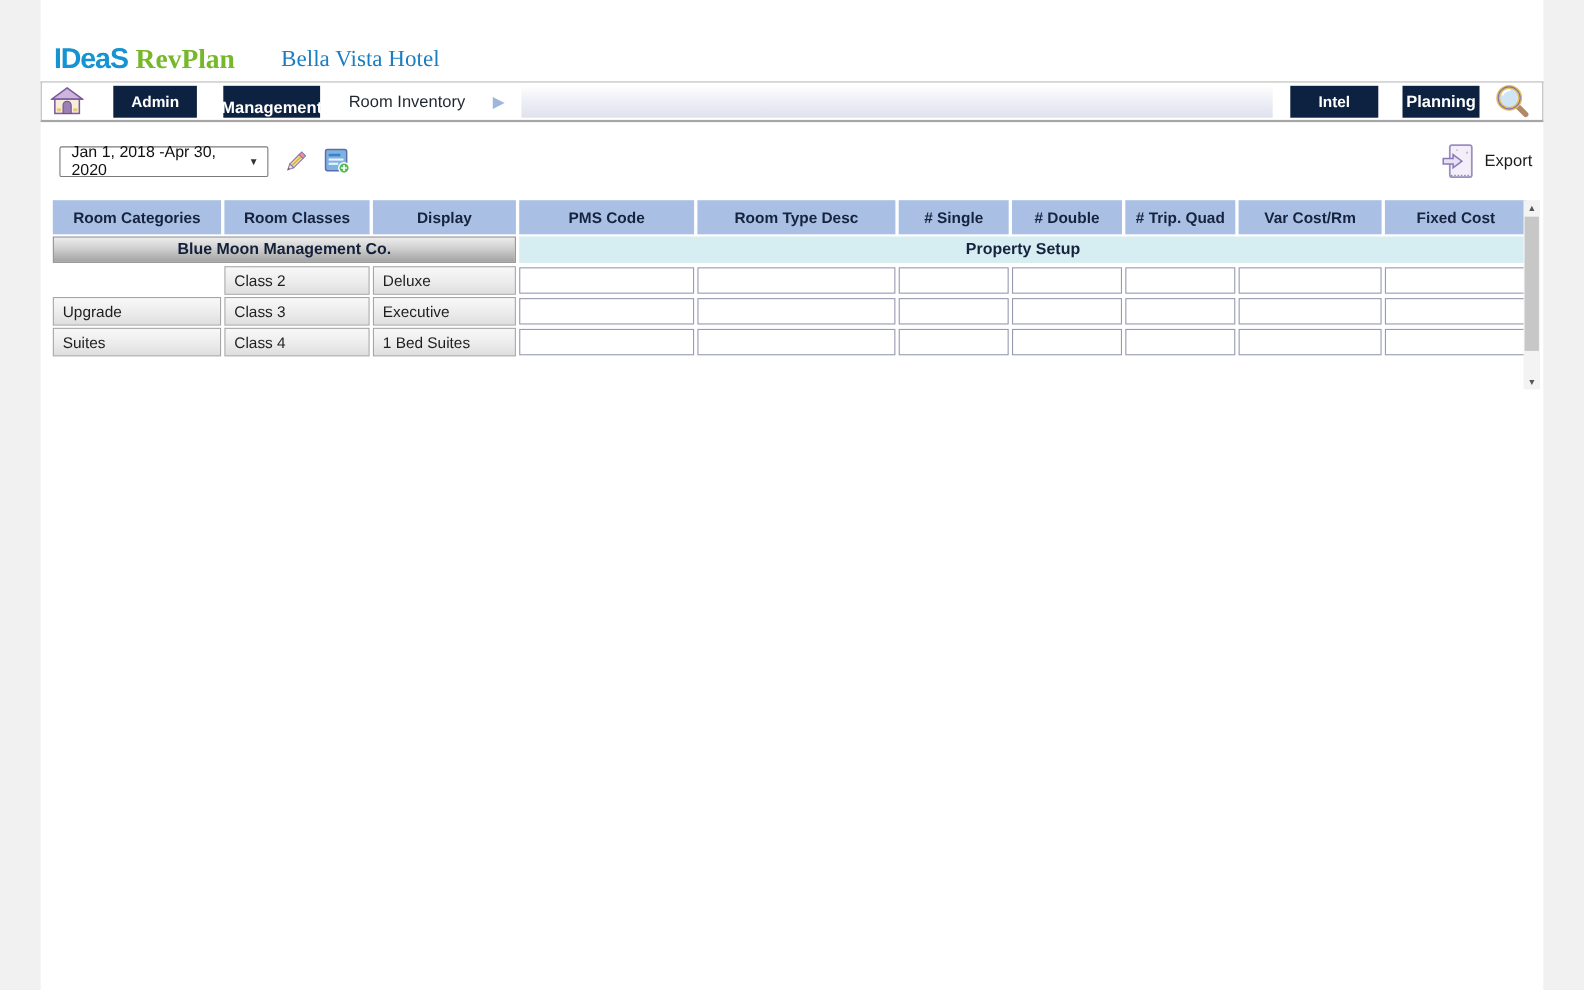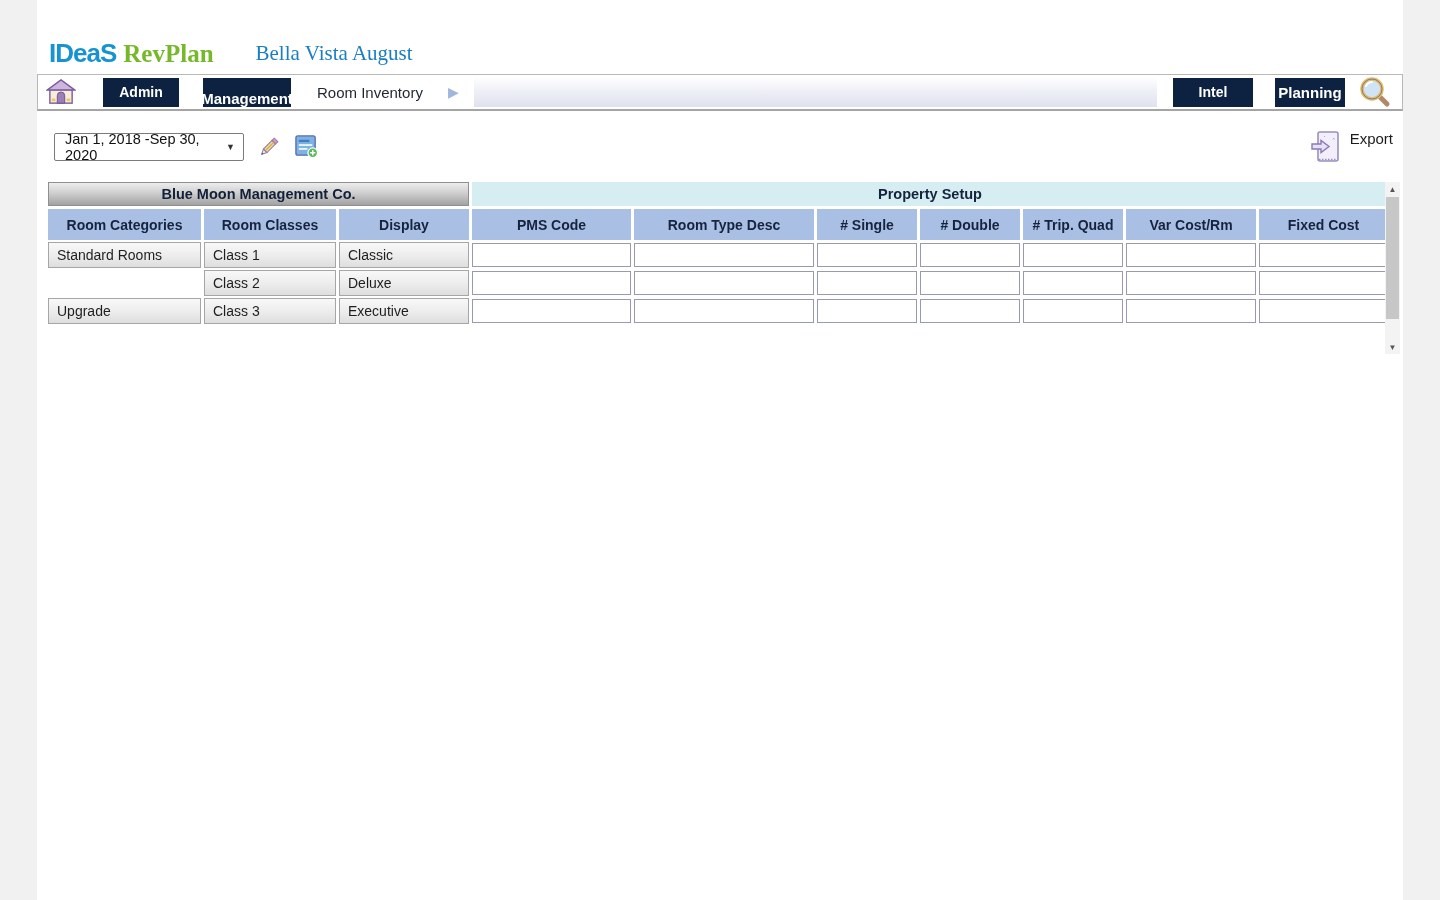--- a/index.html
+++ b/index.html
@@ -31,21 +31,21 @@
   .btn-intel { width:80px; margin-left:5px; font-size:14px; font-weight:600; }
   .btn-planning { width:70px; margin-left:11px; font-size:15px; font-weight:700; }
   .search-btn { width:38px; height:34px; display:flex; align-items:center; justify-content:center; cursor:pointer; }
 
   
   .toolbar { display:flex; align-items:center; margin:21px 10px 0 11px; height:29px; }
   .range-label { width:187px; height:28px; background:#cde9f8; color:#15314f; font-size:15px; display:flex; align-items:center; padding-left:10px; }
   .range-select { margin-left:6px; width:190px; height:28px; background:#fff; border:1px solid #7b7b7b; border-radius:2px; display:flex; align-items:center; justify-content:space-between; padding:0 8px 0 10px; font-size:14.5px; color:#101010; cursor:pointer; }
   .caret { font-size:9px; color:#333; }
   .icon-btn { margin-left:13px; cursor:pointer; display:flex; align-items:center; }
-  .export-group { margin-left:auto; display:flex; gap:9px; cursor:pointer; }
+  .export-group { margin-left:auto; display:flex; align-items:center; gap:9px; cursor:pointer; }
   .export-label { font-size:15px; color:#1c1c1c; }
 
   
   .grid { position:relative; margin:21px 0 0 11px; width:1352px; }
   .trow { display:flex; }
   .cell { margin-right:3px; }
   .w0{width:153px}.w1{width:132px}.w2{width:130px}.w3{width:159px}.w4{width:180px}
   .w5{width:100px}.w6{width:100px}.w7{width:100px}.w8{width:130px}.w9{width:129px}
   .group-row { margin-bottom:3px; }
   .group-left { width:421px; height:24px; background:linear-gradient(180deg,#ededed 0%,#cfcfcf 45%,#a2a2a2 100%); border:1px solid #8f8f8f; display:flex; align-items:center; justify-content:center; font-size:14.5px; font-weight:700; color:#13203a; }
@@ -66,21 +66,21 @@
 </head>
 <body>
 
 <div class="app">
 
   <div class="top-header">
     <div class="logo">
       <span class="logo-primary">IDeaS</span>
       <span class="logo-secondary">RevPlan</span>
     </div>
-    <div class="property-name">Bella Vista August</div>
+    <div class="property-name">Bella Vista Hotel</div>
   </div>
 
   <div class="nav">
     <div class="home-btn">
       <svg width="30" height="26" viewBox="0 0 32 28">
         <polygon points="16,1 31,12 1,12" fill="#cdb6de" stroke="#7d5a9e" stroke-width="1.5"></polygon>
         <rect x="4" y="12" width="24" height="14" fill="#f7eed9" stroke="#7d5a9e" stroke-width="1.5"></rect>
         <path d="M12 26 v-8 a4 4 0 0 1 8 0 v8 z" fill="#9b7fb5" stroke="#6d4f8c" stroke-width="1"></path>
         <rect x="6" y="21" width="4" height="3" fill="#e8c96e"></rect>
         <rect x="22" y="21" width="4" height="3" fill="#e8c96e"></rect>
@@ -106,21 +106,21 @@
         <line x1="20" y1="20" x2="28" y2="28" stroke="#b08968" stroke-width="5" stroke-linecap="round"></line>
         <circle cx="13" cy="13" r="10" fill="#cfe4f5" stroke="#e0bf5a" stroke-width="3.5"></circle>
         <circle cx="13" cy="13" r="10" fill="none" stroke="#8a6fae" stroke-width="1"></circle>
         <path d="M7 10 a7 7 0 0 1 6-4" stroke="#ffffff" stroke-width="2" fill="none" stroke-linecap="round"></path>
       </svg>
     </div>
   </div>
 
   <div class="toolbar">
     <div class="range-select">
-      <span>Jan 1,  2018 -Sep 30, 2020</span>
+      <span>Jan 1,  2018 -Apr 30, 2020</span>
       <span class="caret">▼</span>
     </div>
     <div class="icon-btn">
       <svg width="24" height="24" viewBox="0 0 24 24">
         <g transform="rotate(45 12 12)">
           <rect x="9.5" y="2" width="5" height="3.4" fill="#ef8f9f" stroke="#8a7ab5" stroke-width="1"></rect>
           <rect x="9.5" y="5.4" width="5" height="12" fill="#f5d97e" stroke="#8a7ab5" stroke-width="1"></rect>
           <line x1="12" y1="5.4" x2="12" y2="17.4" stroke="#caa84e" stroke-width="1"></line>
           <polygon points="9.5,17.4 14.5,17.4 12,22.5" fill="#f4ead0" stroke="#8a7ab5" stroke-width="1"></polygon>
           <polygon points="11.2,20.6 12.8,20.6 12,22.5" fill="#5a4a3a"></polygon>
@@ -144,51 +144,39 @@
         <line x1="8" y1="29.5" x2="26" y2="29.5" stroke="#9b8fc0" stroke-width="1.4" stroke-dasharray="1.5 1.5"></line>
         <path d="M1 14 h9 v-3.5 l8 6 -8 6 v-3.5 h-9 z" fill="#e8e0f5" stroke="#8a7ab5" stroke-width="1.4"></path>
         <path d="M13 6 l1 1 m-1 0 l1 -1" stroke="#b9a9d8" stroke-width="1"></path>
         <path d="M22 8 l1.4 1.4 m-1.4 0 l1.4 -1.4" stroke="#b9a9d8" stroke-width="1"></path>
       </svg>
       <span class="export-label">Export</span>
     </div>
   </div>
 
   <div class="grid">
-
-    <div class="trow group-row">
-      <div class="group-left cell">Blue Moon Management Co.</div>
-      <div class="group-right cell">Property Setup</div>
-    </div>
 
     <div class="trow header-row">
       <div class="col-header cell w0">Room Categories</div>
       <div class="col-header cell w1">Room Classes</div>
       <div class="col-header cell w2">Display</div>
       <div class="col-header cell w3">PMS Code</div>
       <div class="col-header cell w4">Room Type Desc</div>
       <div class="col-header cell w5"># Single</div>
       <div class="col-header cell w6"># Double</div>
       <div class="col-header cell w7"># Trip. Quad</div>
       <div class="col-header cell w8">Var Cost/Rm</div>
       <div class="col-header cell w9">Fixed Cost</div>
     </div>
 
-    <div class="trow data-row">
-      <div class="label-cell cell w0">Standard Rooms</div>
-      <div class="label-cell cell w1">Class 1</div>
-      <div class="label-cell cell w2">Classic</div>
-      <div class="cell w3"><input class="input-cell" style=""></div>
-      <div class="cell w4"><input class="input-cell" style=""></div>
-      <div class="cell w5"><input class="input-cell" style=""></div>
-      <div class="cell w6"><input class="input-cell" style=""></div>
-      <div class="cell w7"><input class="input-cell" style=""></div>
-      <div class="cell w8"><input class="input-cell" style=""></div>
-      <div class="cell w9"><input class="input-cell" style=""></div>
-    </div>
+    <div class="trow group-row">
+      <div class="group-left cell">Blue Moon Management Co.</div>
+      <div class="group-right cell">Property Setup</div>
+    </div>
+
 
     <div class="trow data-row">
       <div class="label-cell blank cell w0"></div>
       <div class="label-cell cell w1">Class 2</div>
       <div class="label-cell cell w2">Deluxe</div>
       <div class="cell w3"><input class="input-cell" style=""></div>
       <div class="cell w4"><input class="input-cell" style=""></div>
       <div class="cell w5"><input class="input-cell" style=""></div>
       <div class="cell w6"><input class="input-cell" style=""></div>
       <div class="cell w7"><input class="input-cell" style=""></div>
@@ -202,20 +190,32 @@
       <div class="label-cell cell w2">Executive</div>
       <div class="cell w3"><input class="input-cell" style=""></div>
       <div class="cell w4"><input class="input-cell" style=""></div>
       <div class="cell w5"><input class="input-cell" style=""></div>
       <div class="cell w6"><input class="input-cell" style=""></div>
       <div class="cell w7"><input class="input-cell" style=""></div>
       <div class="cell w8"><input class="input-cell" style=""></div>
       <div class="cell w9"><input class="input-cell" style=""></div>
     </div>
 
+    <div class="trow data-row">
+      <div class="label-cell cell w0">Suites</div>
+      <div class="label-cell cell w1">Class 4</div>
+      <div class="label-cell cell w2">1 Bed Suites</div>
+      <div class="cell w3"><input class="input-cell" style=""></div>
+      <div class="cell w4"><input class="input-cell" style=""></div>
+      <div class="cell w5"><input class="input-cell" style=""></div>
+      <div class="cell w6"><input class="input-cell" style=""></div>
+      <div class="cell w7"><input class="input-cell" style=""></div>
+      <div class="cell w8"><input class="input-cell" style=""></div>
+      <div class="cell w9"><input class="input-cell" style=""></div>
+    </div>
 
     <div class="vscroll">
       <div class="scroll-arrow">▲</div>
       <div class="scroll-thumb"></div>
       <div class="scroll-arrow scroll-down">▼</div>
     </div>
 
   </div>
 </div>
 

